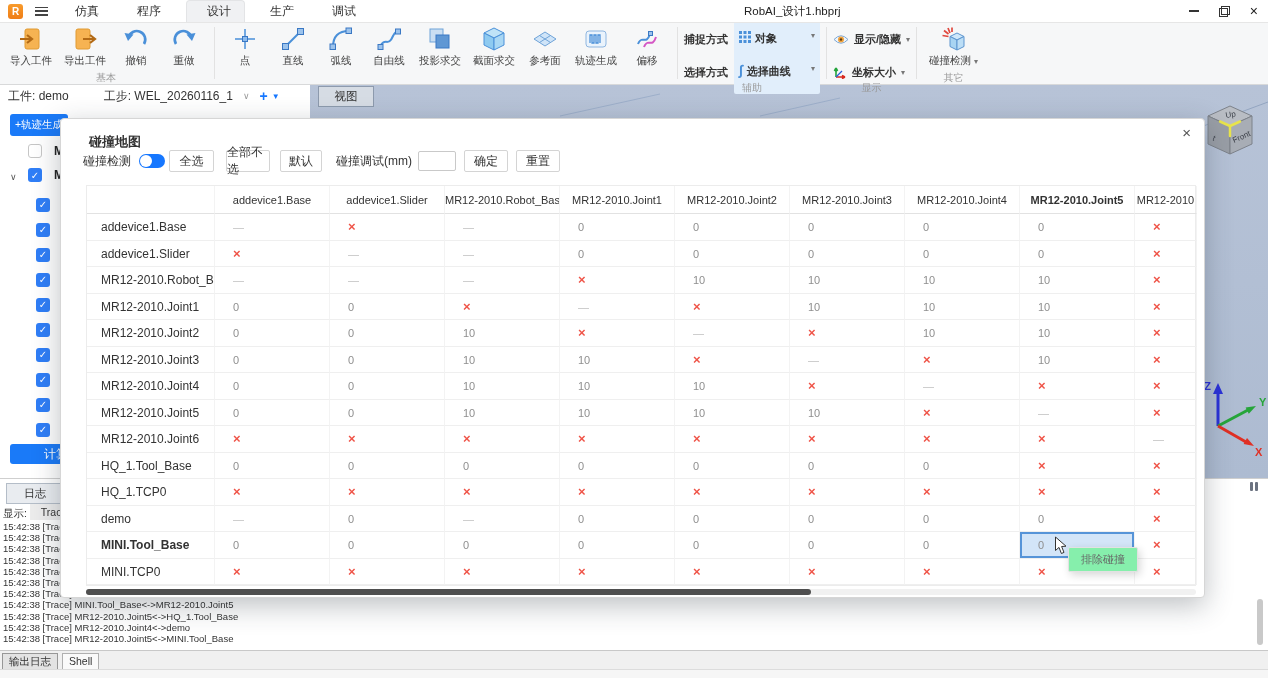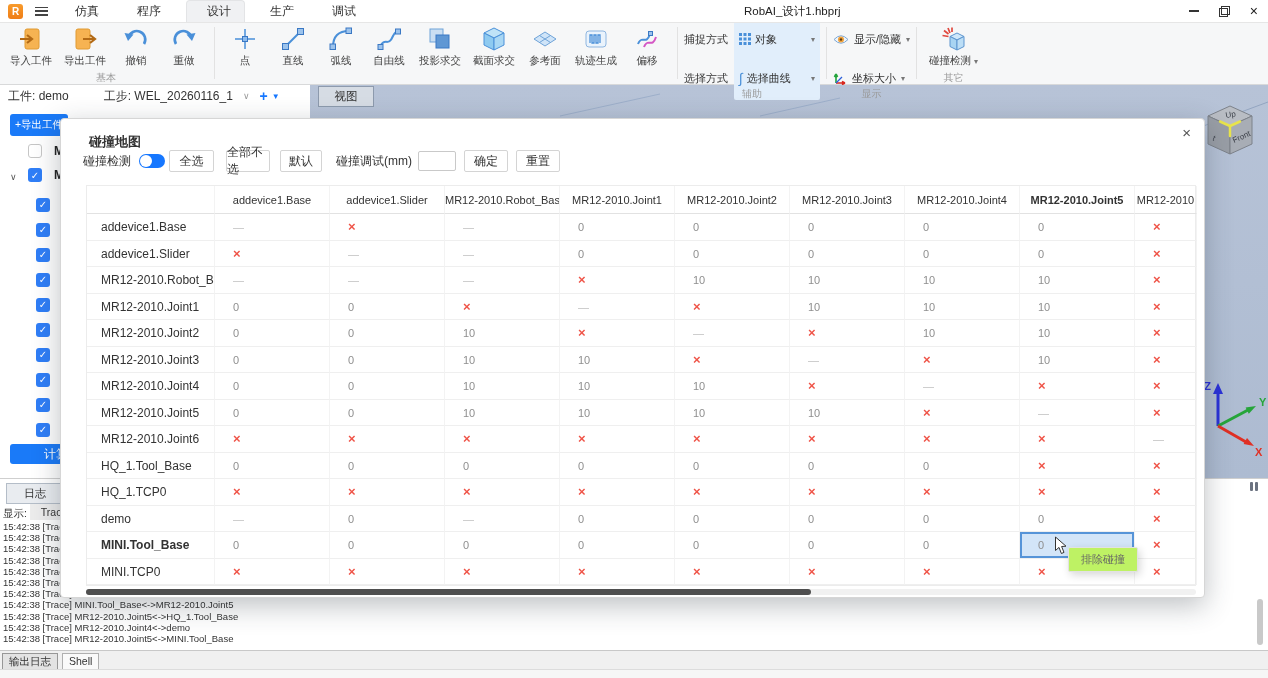--- a/index.html
+++ b/index.html
@@ -26,24 +26,24 @@
   
   #ribbon{position:absolute;left:0;top:22px;width:1268px;height:62px;background:#f6f7f8;
           border-bottom:1px solid #d8d9da;display:flex;align-items:stretch;z-index:5;}
   .rgroup{display:flex;flex-direction:column;padding:2px 4px 0 4px;}
   .ritems{display:flex;align-items:flex-start;flex:1;}
   .gname{text-align:center;font-size:10px;color:#9a9a9a;height:13px;line-height:13px;}
   .gdiv{width:1px;background:#e2e2e2;margin:5px 2px;}
   .rbtn{display:flex;flex-direction:column;align-items:center;padding:1px 6px;min-width:36px;}
   .ricon{height:28px;display:flex;align-items:center;justify-content:center;}
   .rlabel{font-size:10.5px;color:#444;white-space:nowrap;margin-top:1px;}
-  .aux{display:flex;flex-direction:column;gap:21px;padding-top:6px;}
+  .aux{display:flex;flex-direction:column;gap:15px;padding-top:6px;font-weight:bold;}
   .combo-row{display:flex;align-items:center;gap:6px;height:18px;}
   .clabel{font-size:11px;color:#333;white-space:nowrap;}
-  .combo{display:flex;align-items:center;gap:4px;background:#e1eefb;border-radius:2px;
+  .combo{display:flex;align-items:flex-start;gap:4px;background:#e1eefb;border-radius:2px;
          padding:14px 5px;min-width:76px;height:16px;}
   .combo .cval{font-size:11px;color:#333;flex:1;}
   .arr{font-size:8px;color:#777;}
   .menu-row{display:flex;align-items:center;gap:5px;height:18px;font-size:11px;color:#333;white-space:nowrap;}
   .integral{color:#4a90d9;font-size:14px;font-style:italic;line-height:12px;}
   
   #workbar{position:absolute;left:0;top:84px;width:310px;height:24px;background:#fff;z-index:4;
            display:flex;align-items:center;}
   #workbar .wlabel{font-size:12px;color:#333;}
   .chev{color:#999;font-size:9px;margin-left:10px;}
@@ -113,21 +113,21 @@
       border-bottom:1px solid #efefef;border-right:1px solid #f3f3f3;box-sizing:border-box;}
   .td{font-size:11px;line-height:26.5px;padding-left:18px;border-bottom:1px solid #efefef;
       border-right:1px solid #f3f3f3;box-sizing:border-box;}
   .td.num{color:#8f8f8f;}
   .td.dash{color:#c0c0c0;}
   .td.cross{color:#ef5448;font-size:13px;font-weight:600;}
   .td.selected{background:#d3e5f8;box-shadow:inset 0 0 0 2px #5694d8;}
   .hscroll{position:absolute;left:25px;top:470px;width:1110px;height:6px;background:#f1f1f1;border-radius:3px;}
   .hthumb{width:725px;height:6px;background:#4f4f4f;border-radius:3px;}
   
-  #tooltip{position:absolute;left:1068px;top:547px;background:#bef264;border:1px solid #e2e2e2;border-radius:2px;
+  #tooltip{position:absolute;left:1068px;top:547px;background:#86efac;border:1px solid #e2e2e2;border-radius:2px;
            box-shadow:2px 3px 8px rgba(0,0,0,.16);padding:4px 12px;font-size:11px;color:#666;z-index:29;white-space:nowrap;}
   #cursor{position:absolute;left:1054px;top:536px;z-index:30;}
 </style>
 </head>
 <body>
 
 <div id="app">
 
   <div id="titlebar">
     <div class="logo">R</div>
@@ -396,21 +396,21 @@
       <line x1="18" y1="48" x2="48" y2="32" stroke="#26a53a" stroke-width="3"></line>
       <polygon points="56,28 48.8,35.8 45.6,29.6" fill="#26a53a"></polygon>
       <text x="59" y="28" font-size="11" font-weight="bold" fill="#26a53a">Y</text>
       <line x1="18" y1="48" x2="46" y2="64" stroke="#e03024" stroke-width="3"></line>
       <polygon points="54,68 43.6,66.1 47,60.1" fill="#e03024"></polygon>
       <text x="55" y="78" font-size="11" font-weight="bold" fill="#e03024">X</text>
     </svg>
   </div>
 
   <div id="left-panel">
-    <div class="addweld">+导出工件</div>
+    <div class="addweld">+轨迹生成</div>
     <div class="mrow" style="left:28px;top:36px">
       <span class="cb un"></span>
       <span class="mlabel">M</span>
     </div>
     <span class="treechev" style="top:64px">∨</span>
     <div class="mrow" style="left:28px;top:60px">
       <span class="cb checked">✓</span>
       <span class="mlabel">M</span>
     </div>
     <div id="numlist">

